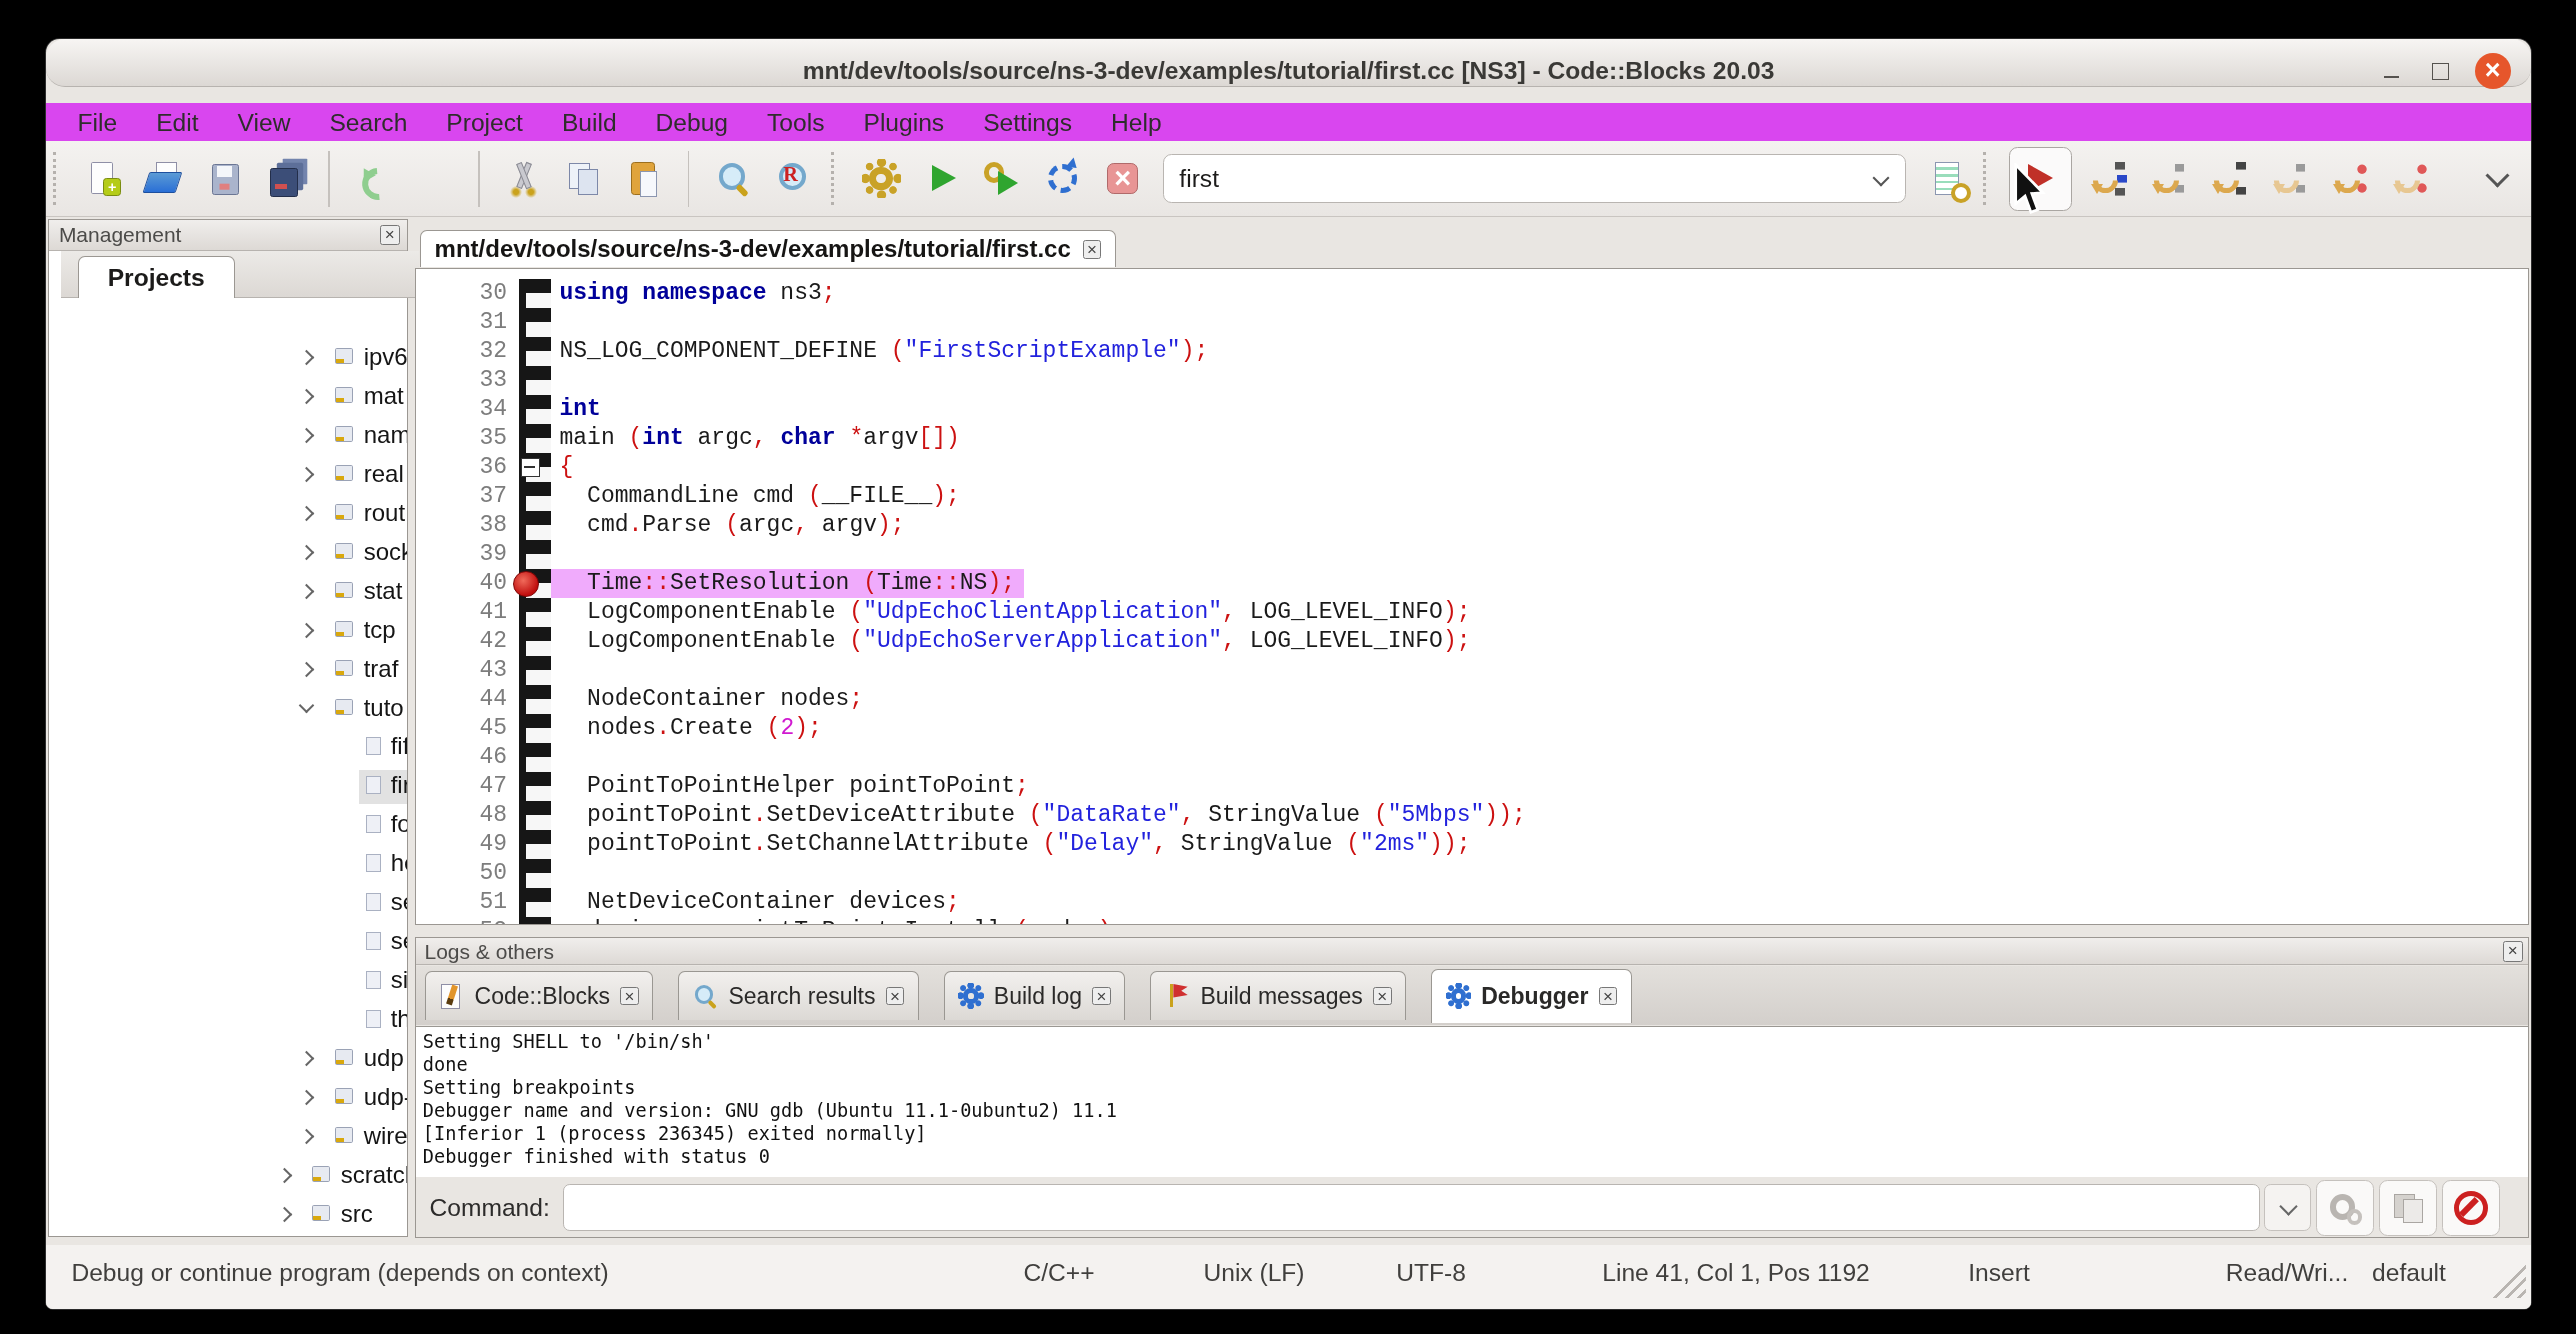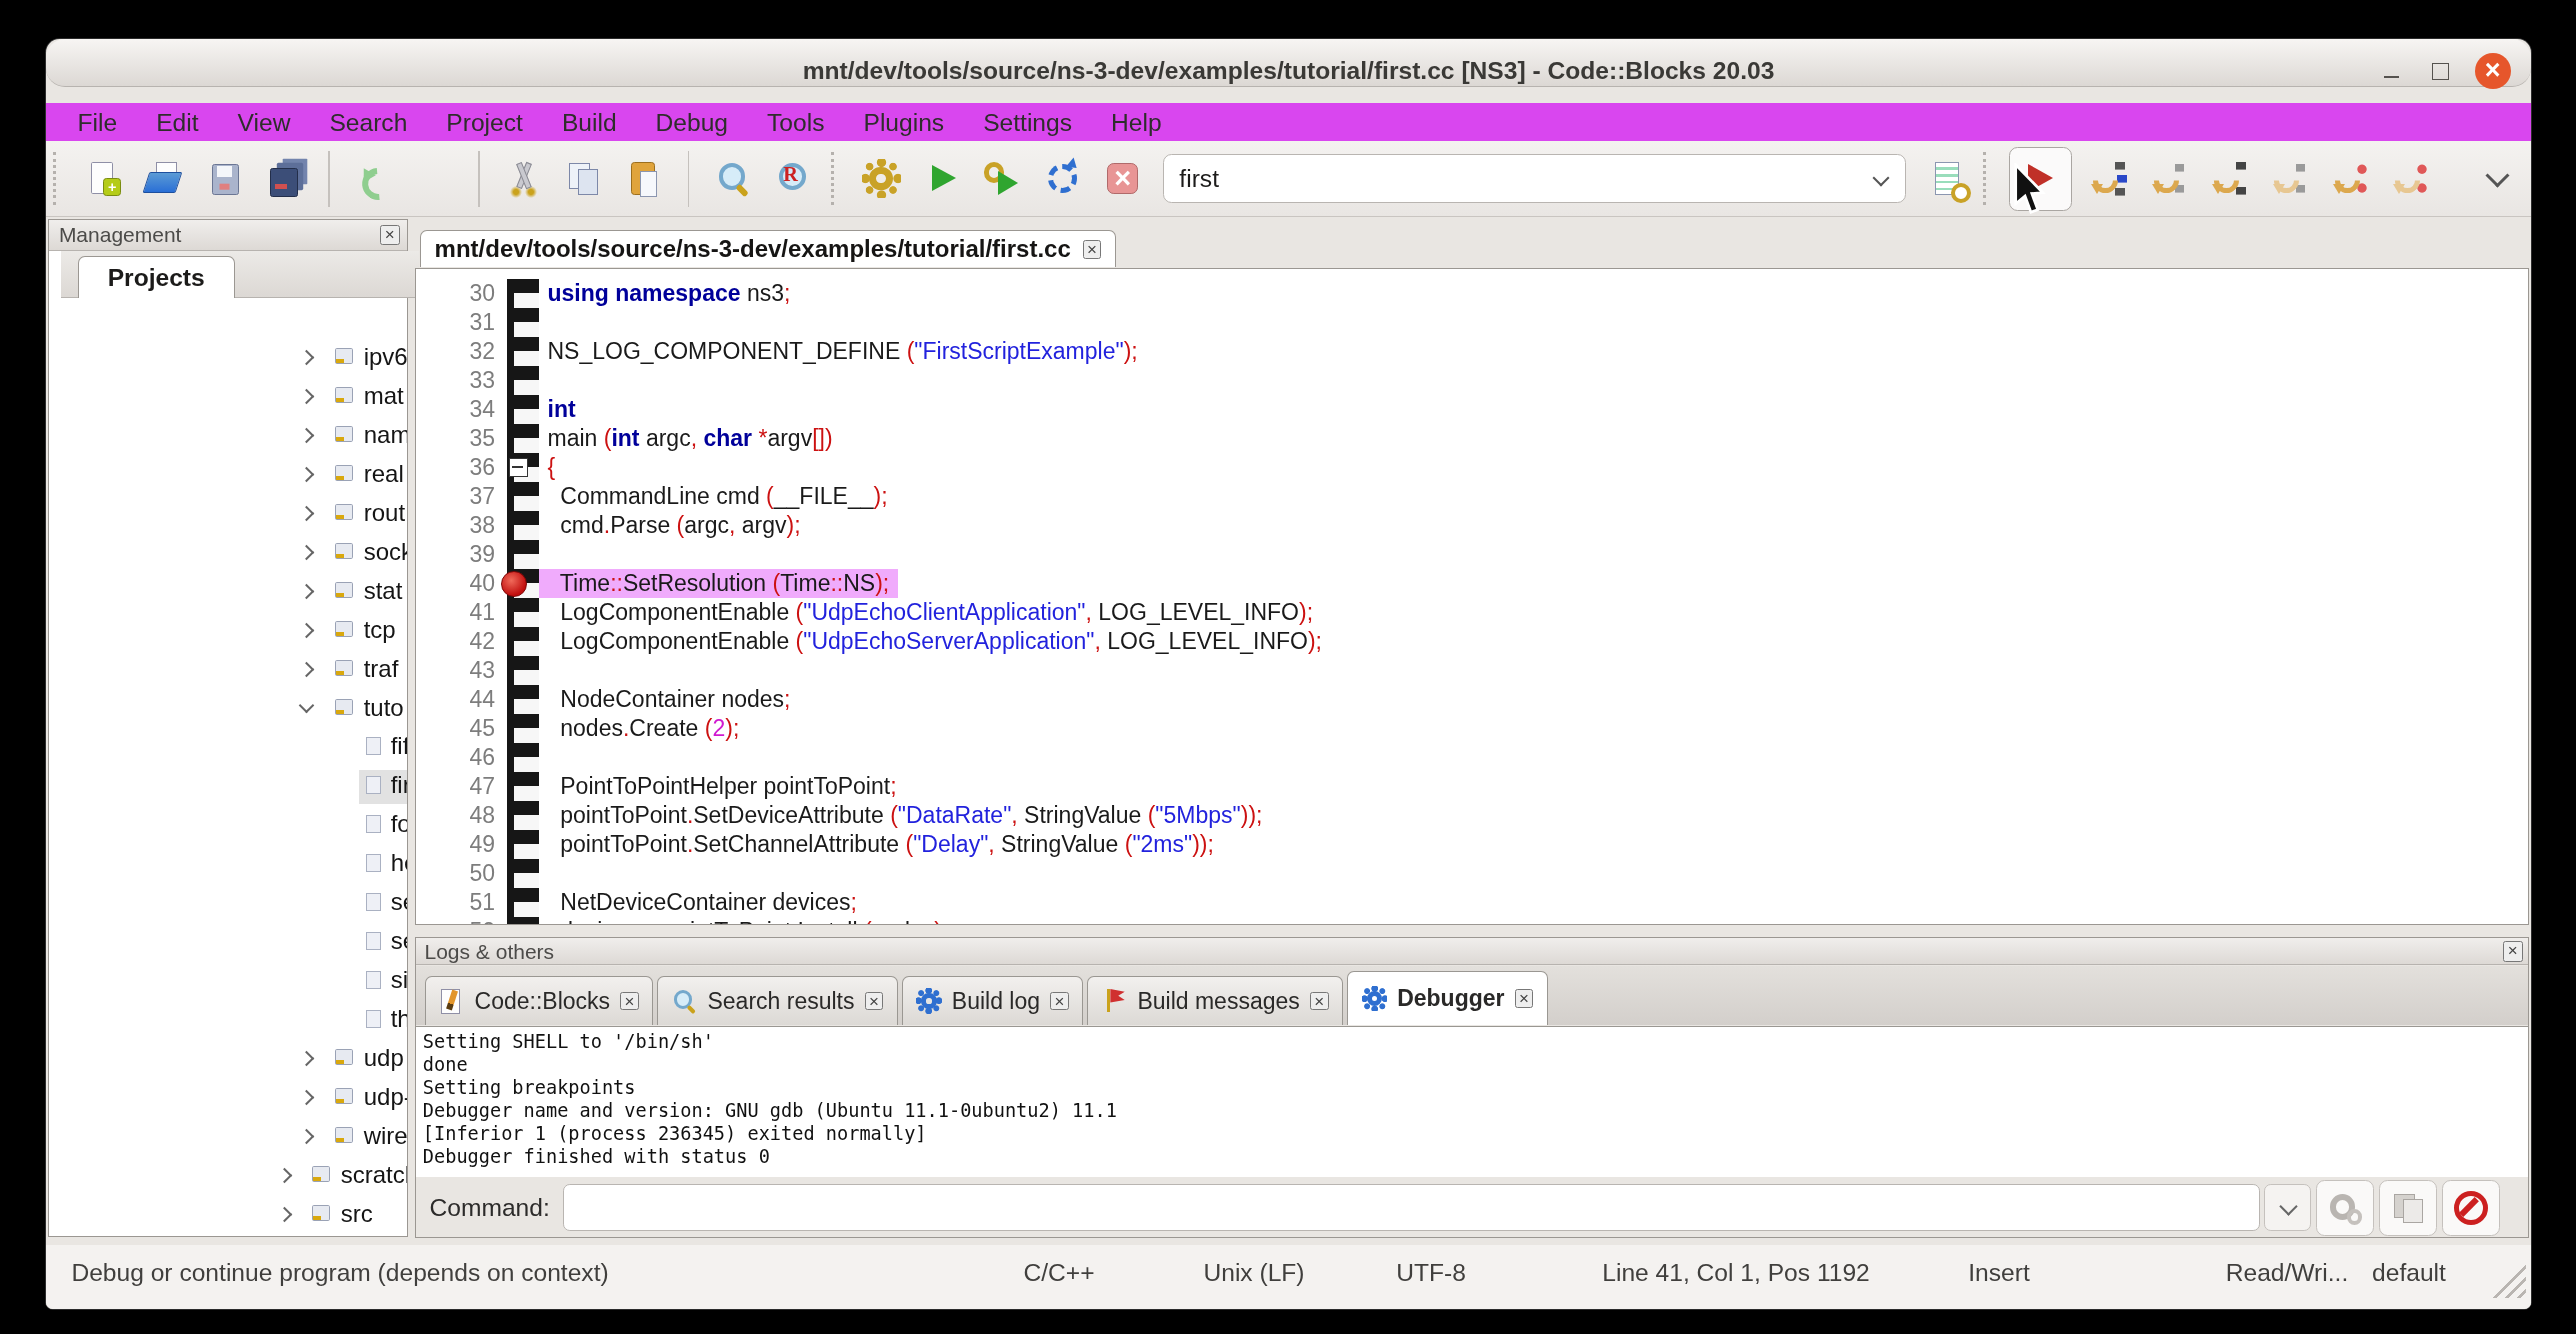--- a/index.html
+++ b/index.html
@@ -136,40 +136,40 @@
   .trow.sel::before{content:"";position:absolute;left:310px;right:0;top:2.5px;bottom:2.5px;background:#e2e2e2;}
   
   .editor{position:absolute;left:369px;top:182px;width:2114px;height:744px;}
   .etabbar{position:absolute;left:0;top:9.3px;width:100%;height:37px;}
   .etab{position:absolute;left:5.1px;top:0;height:37px;background:#fff;border:0.8px solid #9b9792;border-bottom:none;
     border-radius:6.8px 6.8px 0 0;display:flex;align-items:center;padding:0 13.5px;gap:12px;}
   .etab .elabel{font-weight:bold;font-size:24px;color:#161514;white-space:nowrap;}
   .etab .xbox{width:18.6px;height:18.6px;}
   .ecode{position:absolute;left:0;top:47px;width:100%;height:657px;background:#fff;border:0.8px solid #9b9792;
     overflow:hidden;padding-top:10.2px;}
-  .cl{height:29px;position:relative;white-space:pre;font-family:Liberation Sans, sans-serif;font-size:23px;line-height:29px;display:flex;}
+  .cl{height:29px;position:relative;white-space:pre;font-family:Liberation Mono, monospace;font-size:23px;line-height:29px;display:flex;margin-left:12px;}
   .ln{width:91px;text-align:right;padding-right:12px;color:#7d7d7d;flex:none;}
   .strip{width:32px;flex:none;background:repeating-linear-gradient(180deg,#161616 0 14.4px,#f7f7f7 14.4px 29px);
     border-left:7.6px solid #161616;position:relative;}
   .strip.fold::after{content:"";position:absolute;left:-5.1px;top:5.1px;width:17px;height:17px;background:#fff;
     border:1.7px solid #333;box-shadow:inset 0 0 0 2.5px #fff;background:linear-gradient(#fff,#fff),#fff;}
   .strip.fold::before{content:"";position:absolute;left:-1.7px;top:12.7px;width:11px;height:2.5px;background:#333;z-index:2;}
   .txt{padding:0 8.5px;}
   .cl.hl .txt{background:#f0abfc;}
   .bp{position:absolute;left:85px;top:1.7px;width:26px;height:26px;border-radius:50%;
     background:radial-gradient(circle at 9.3px 8.5px,#f06a5a,#c00d0d 70%);border:0.8px solid #7d0505;z-index:2;}
   .kw{color:#00009a;font-weight:bold;} .pl{color:#1a1a1a;} .str{color:#2222dd;} .pun{color:#cc1111;} .num{color:#d019d0;}
   
   .logs{position:absolute;left:369px;top:898px;width:2114px;height:301px;background:#e9e6e2;border:0.8px solid #9b9792;}
   .lcap{position:absolute;left:0;top:0;width:100%;height:27px;background:linear-gradient(#f0eeec,#ddd9d5);
     border-bottom:0.8px solid #b7b3af;}
   .lcap .ltitle{position:absolute;left:8.5px;line-height:27px;font-size:21px;color:#4c4b49;}
   .lcap .xbox{position:absolute;right:5.1px;top:3.4px;}
   .ltabs{position:absolute;left:0;top:28px;width:100%;height:59px;background:linear-gradient(#e3e0dc,#d3cfcb);
-    display:flex;align-items:flex-end;padding-left:8.5px;gap:4px;}
+    display:flex;align-items:center;padding-left:8.5px;gap:25px;}
   .ltab{height:49px;display:flex;align-items:center;gap:10.2px;padding:0 13.5px;
     background:linear-gradient(#f2f0ee,#dcd9d5);border:0.8px solid #9a9792;border-bottom:none;border-radius:6.8px 6.8px 0 0;}
   .ltab .llabel{font-size:23px;color:#2a2928;white-space:nowrap;}
   .ltab.on{background:#fff;height:54px;}
   .ltab.on .llabel{font-weight:bold;}
   .ltab .xbox{width:18.6px;height:18.6px;}
   .lic{width:25.4px;height:25.4px;position:relative;flex:none;}
   .lic::before,.lic::after{content:"";position:absolute;}
   .lic-codeblocks-log::before{left:1.7px;top:0.8px;width:17px;height:23px;background:#fdfdfd;border:1.7px solid #8f8fa6;}
   .lic-codeblocks-log::after{left:10.2px;top:1.7px;width:6px;height:20.3px;background:linear-gradient(#e2952b 70%,#5a3c10 70%);transform:rotate(18deg);}

